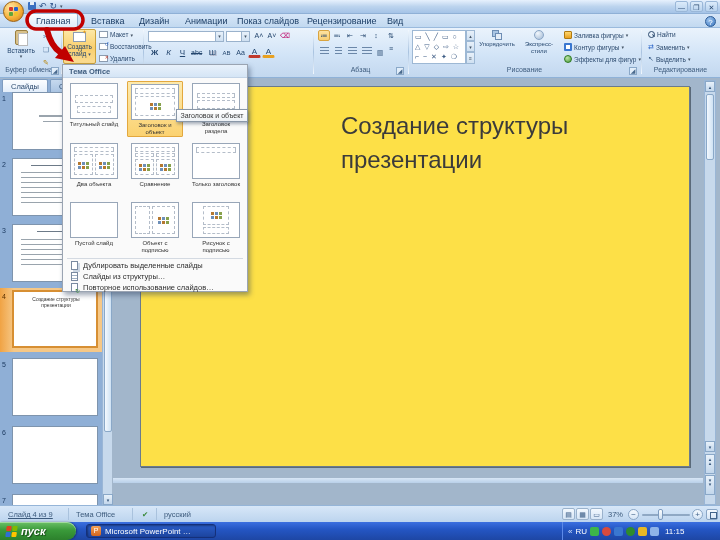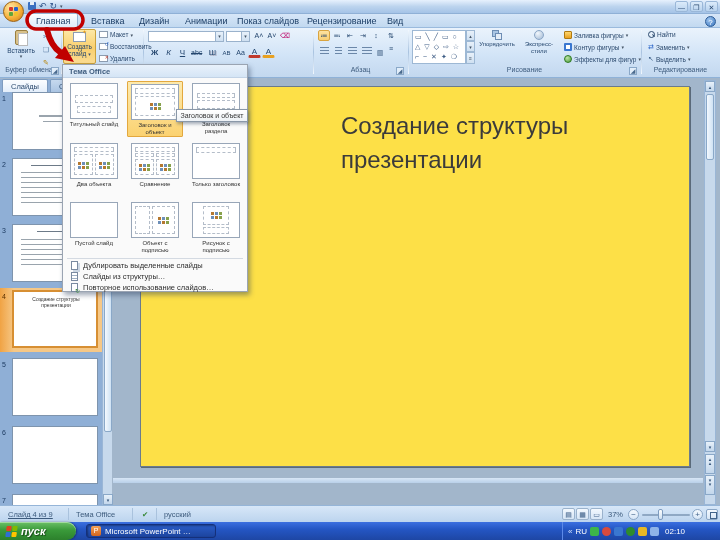--- a/index.html
+++ b/index.html
@@ -444,21 +444,21 @@
     </div>
     <div class="tray">
       <span class="chev">«</span>
       <span style="color:#fff;font-size:8px;">RU</span>
       <span class="trayico" style="background:#3db54a;"></span>
       <span class="trayico" style="background:#d84a3c;border-radius:50%;"></span>
       <span class="trayico" style="background:#3a77d0;"></span>
       <span class="trayico" style="background:#2e8b2e;border-radius:50%;"></span>
       <span class="trayico" style="background:#e8b824;"></span>
       <span class="trayico" style="background:#8fb4e8;"></span>
-      <span class="clock">02:10</span>
+      <span class="clock">11:15</span>
     </div>
   </div>
 
   <div class="lmenu">
     <div class="lmenu-h">Тема Office</div>
 
     <div class="cell" style="left:3px;top:16px;">
       <div class="lthumb">
         <div class="d" style="left:4px;top:11px;width:38px;height:8px;"></div>
         <div class="d" style="left:6px;top:22px;width:34px;height:7px;"></div>

